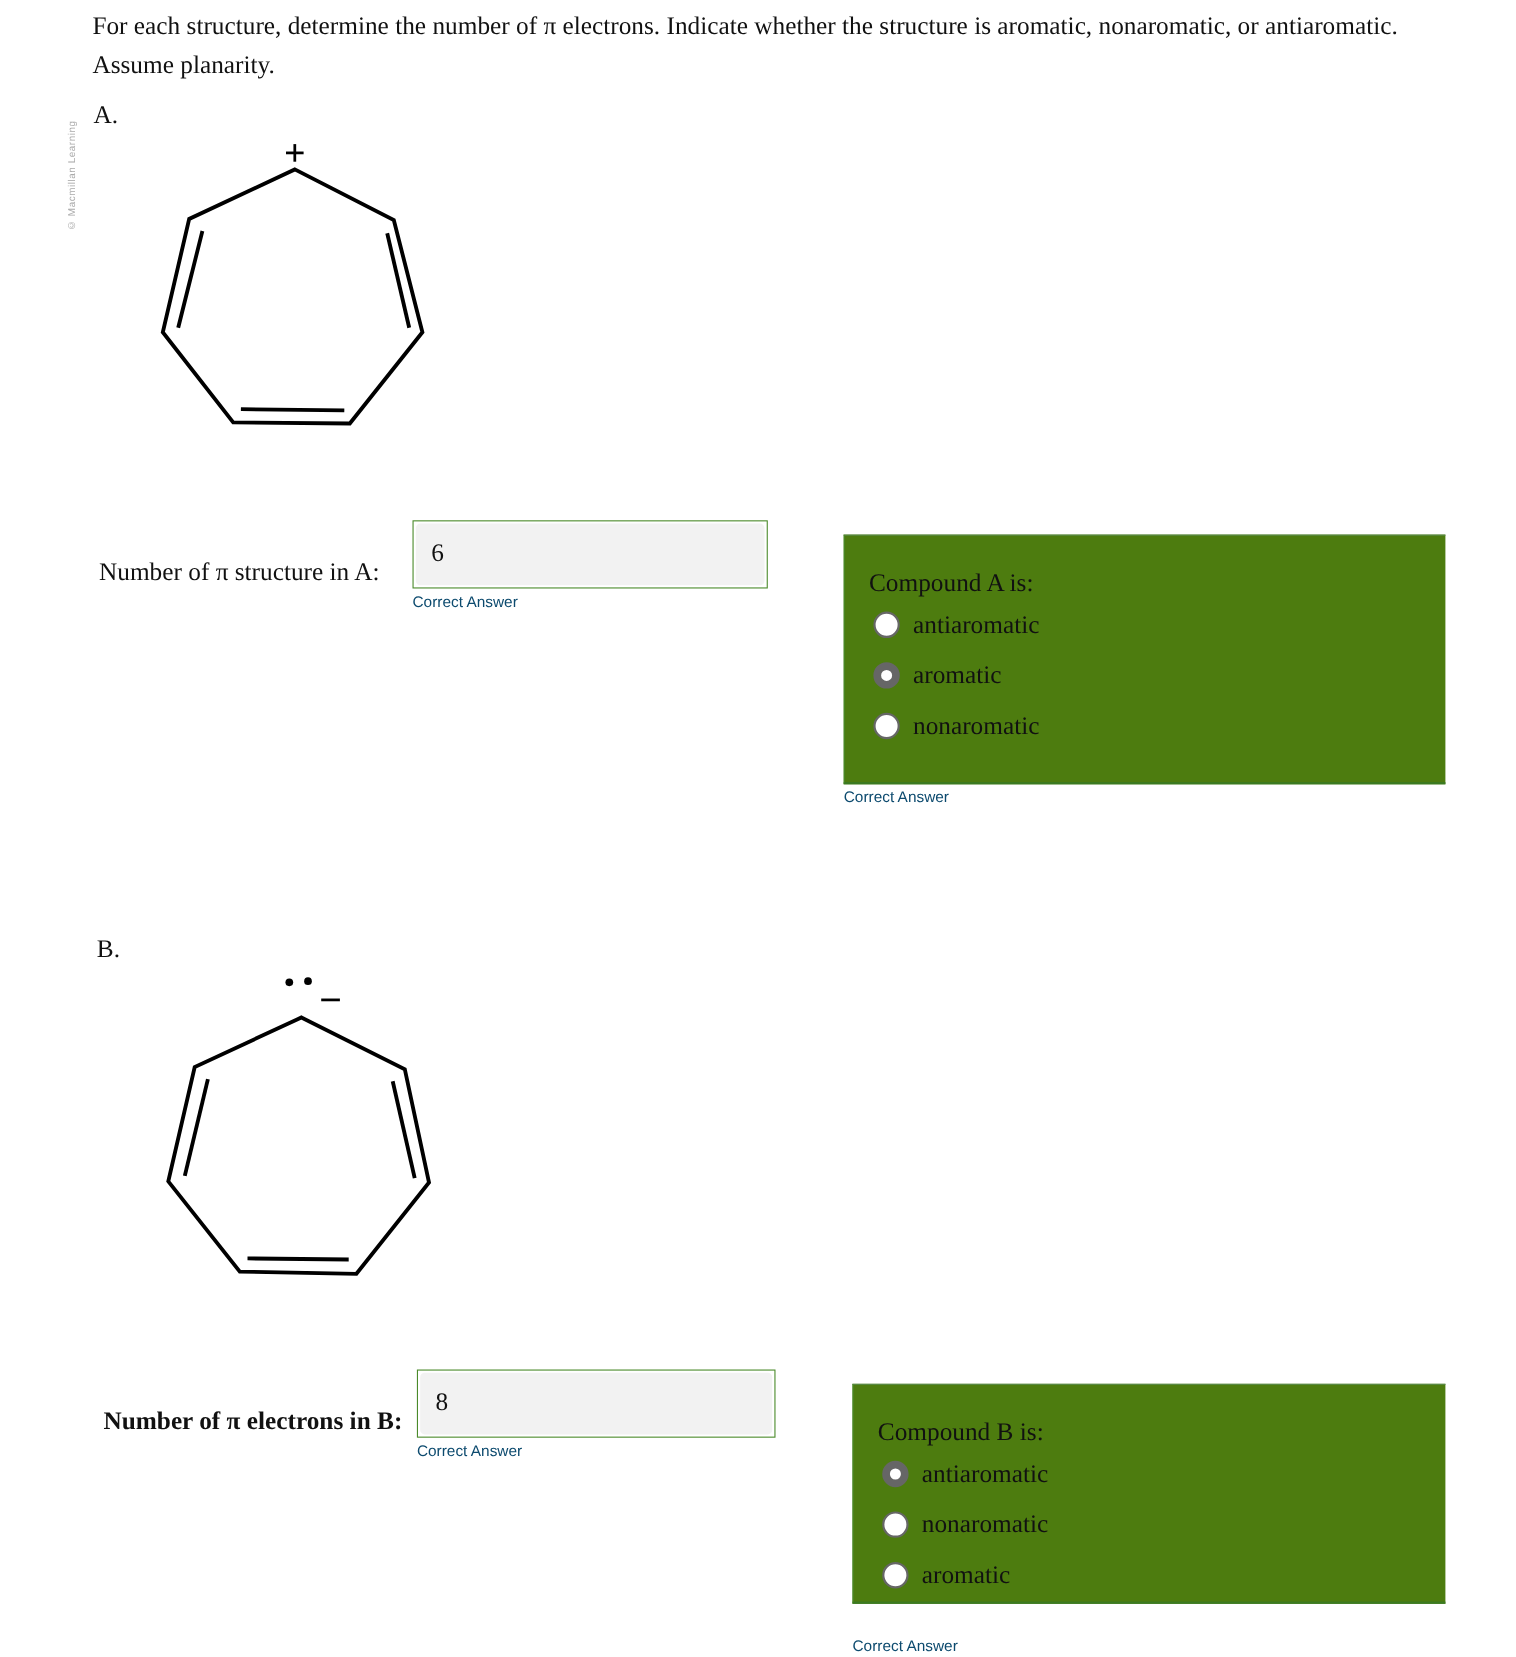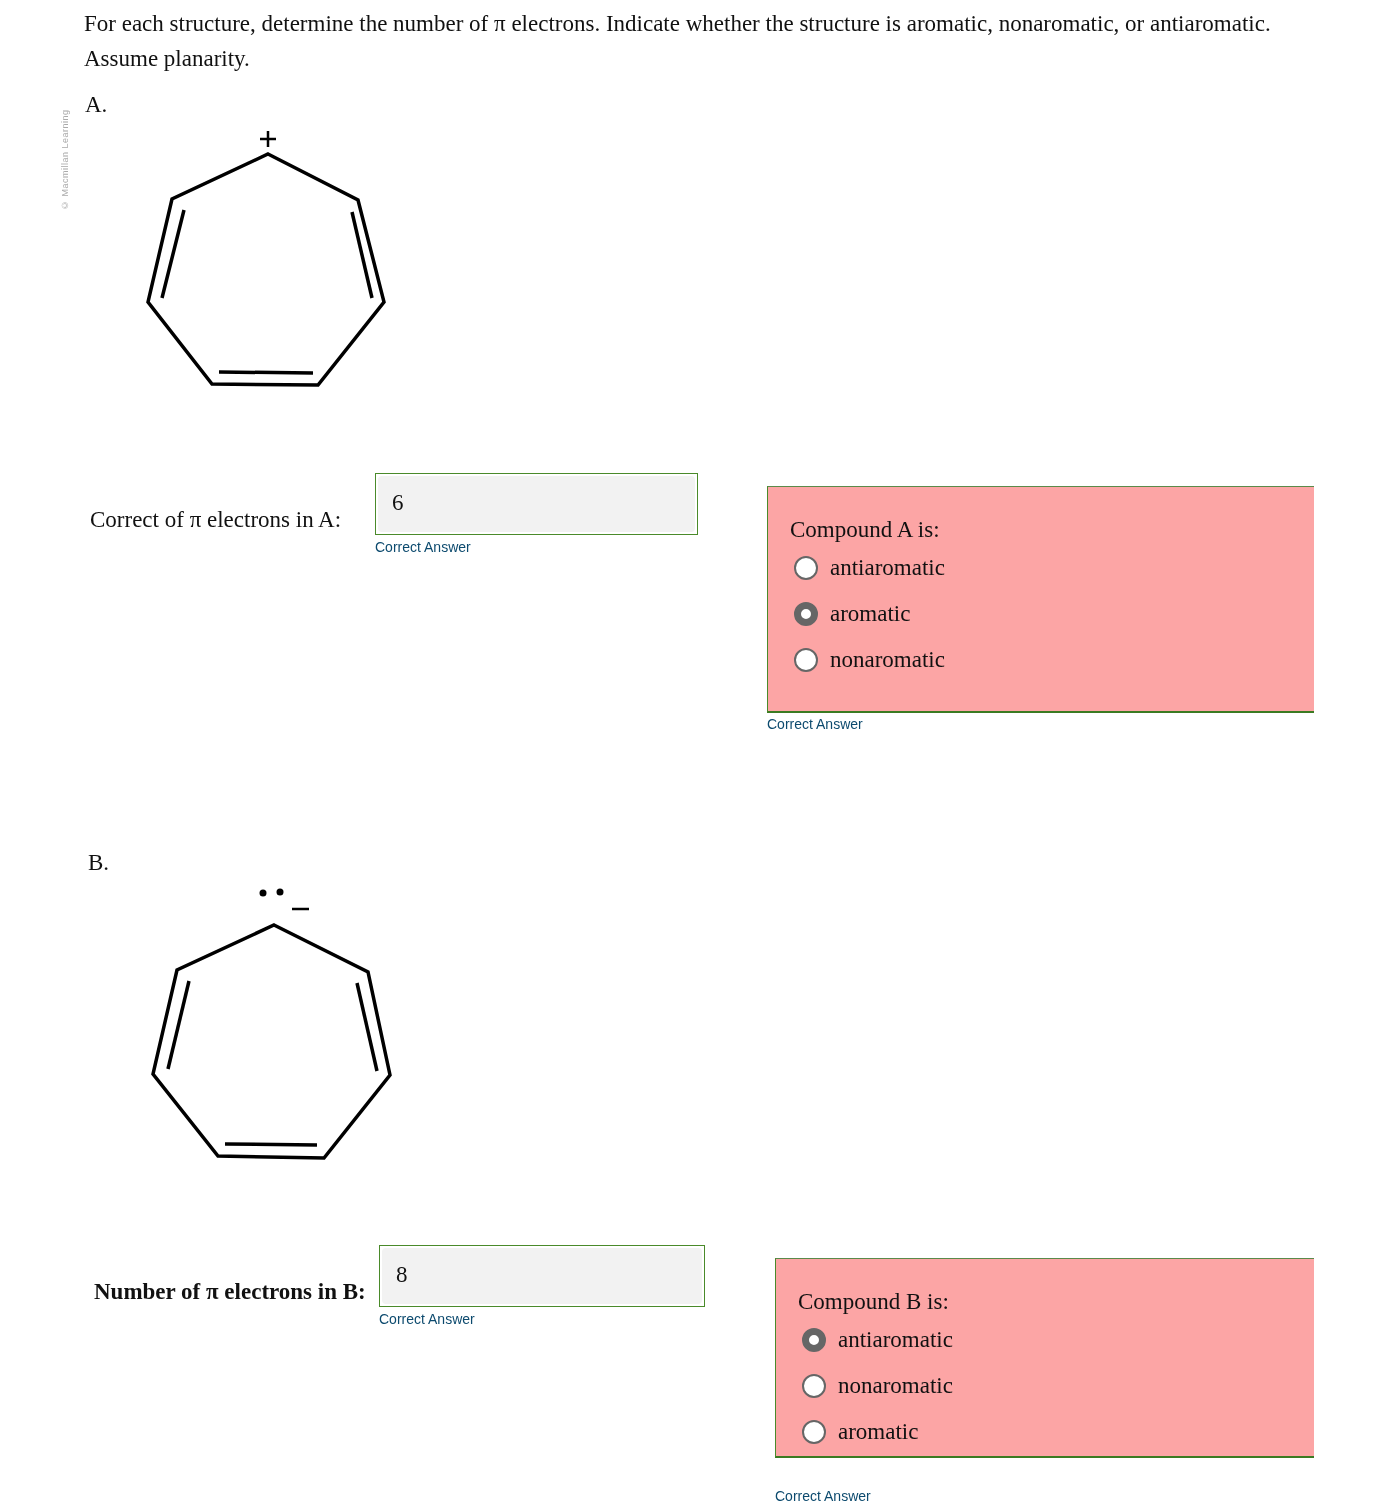--- a/index.html
+++ b/index.html
@@ -12,21 +12,21 @@
                overflow: hidden; letter-spacing: 0.5px; }
   .prompt { left: 84px; top: 6px; width: 1200px; font-size: 23px; line-height: 35px; font-family: Liberation Serif, serif; }
   .section-label { font-size: 23px; }
   .field-label { font-size: 23px; white-space: nowrap; }
   .answer-input { box-sizing: border-box; border: 1.5px solid #4a8a2a; background: #fff; padding: 2px; }
   .answer-input .inner { width: 100%; height: 100%; box-sizing: border-box; background: #f2f2f2;
                          border-radius: 4px; font-family: "Liberation Serif", serif; font-size: 23px;
                          padding: 14px 0 0 14px; color: #111; }
   .feedback { font-family: "Liberation Sans", sans-serif; font-size: 14px; color: #0c4a6e; }
   .choice-box { box-sizing: border-box; border-top: 1.5px solid #5a8a4a; border-bottom: 2px solid #3b7a22;
-                border-left: 1.5px solid #4a8a2a; background: #fca5a5; }
+                border-left: 1.5px solid #4a8a2a; background: #4d7c0f; }
   .choice-title { font-size: 23px; position: absolute; left: 22px; }
   .choice { position: absolute; left: 26px; display: flex; align-items: center; font-size: 23px; }
   .radio { width: 24px; height: 24px; border-radius: 50%; box-sizing: border-box;
            border: 2px solid #666; margin-right: 12px; background: #fff; }
   .radio.checked { border: 7px solid #666; background: #fff; }
   svg.mol { position: absolute; }
 </style>
 </head>
 <body>
 
@@ -42,21 +42,21 @@
     <line x1="54" y1="90" x2="32" y2="178"></line>
     <line x1="222" y1="92" x2="242" y2="178"></line>
     <line x1="89" y1="252" x2="183" y2="253"></line>
   </g>
   <g stroke="#000" stroke-width="2.5">
     <line x1="130" y1="19" x2="146" y2="19"></line>
     <line x1="138" y1="11" x2="138" y2="27"></line>
   </g>
 </svg>
 
-<div class="abs field-label" style="left:90px; top:507px;">Correct of π electrons in A:</div>
+<div class="abs field-label" style="left:90px; top:507px;">Number of π structure in A:</div>
 <div class="abs answer-input" style="left:375px; top:473px; width:323px; height:62px;">
   <div class="inner">6</div>
 </div>
 <div class="abs feedback" style="left:375px; top:539px;">Correct Answer</div>
 
 <div class="abs choice-box" style="left:767px; top:486px; width:547px; height:227px;">
   <div class="choice-title" style="top:30px;">Compound A is:</div>
   <label class="choice" style="top:68px;">
     <span class="radio"></span>
     <span>antiaromatic</span>

